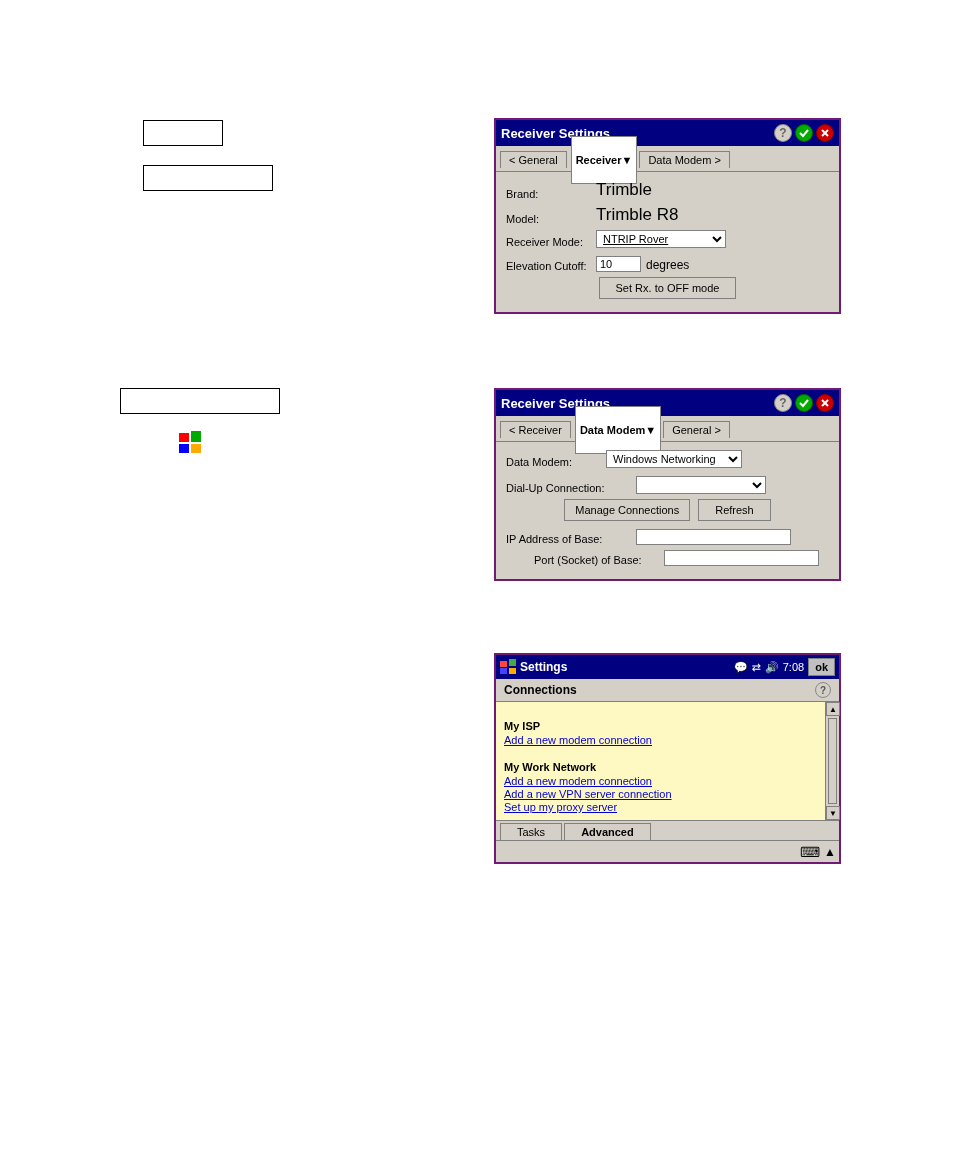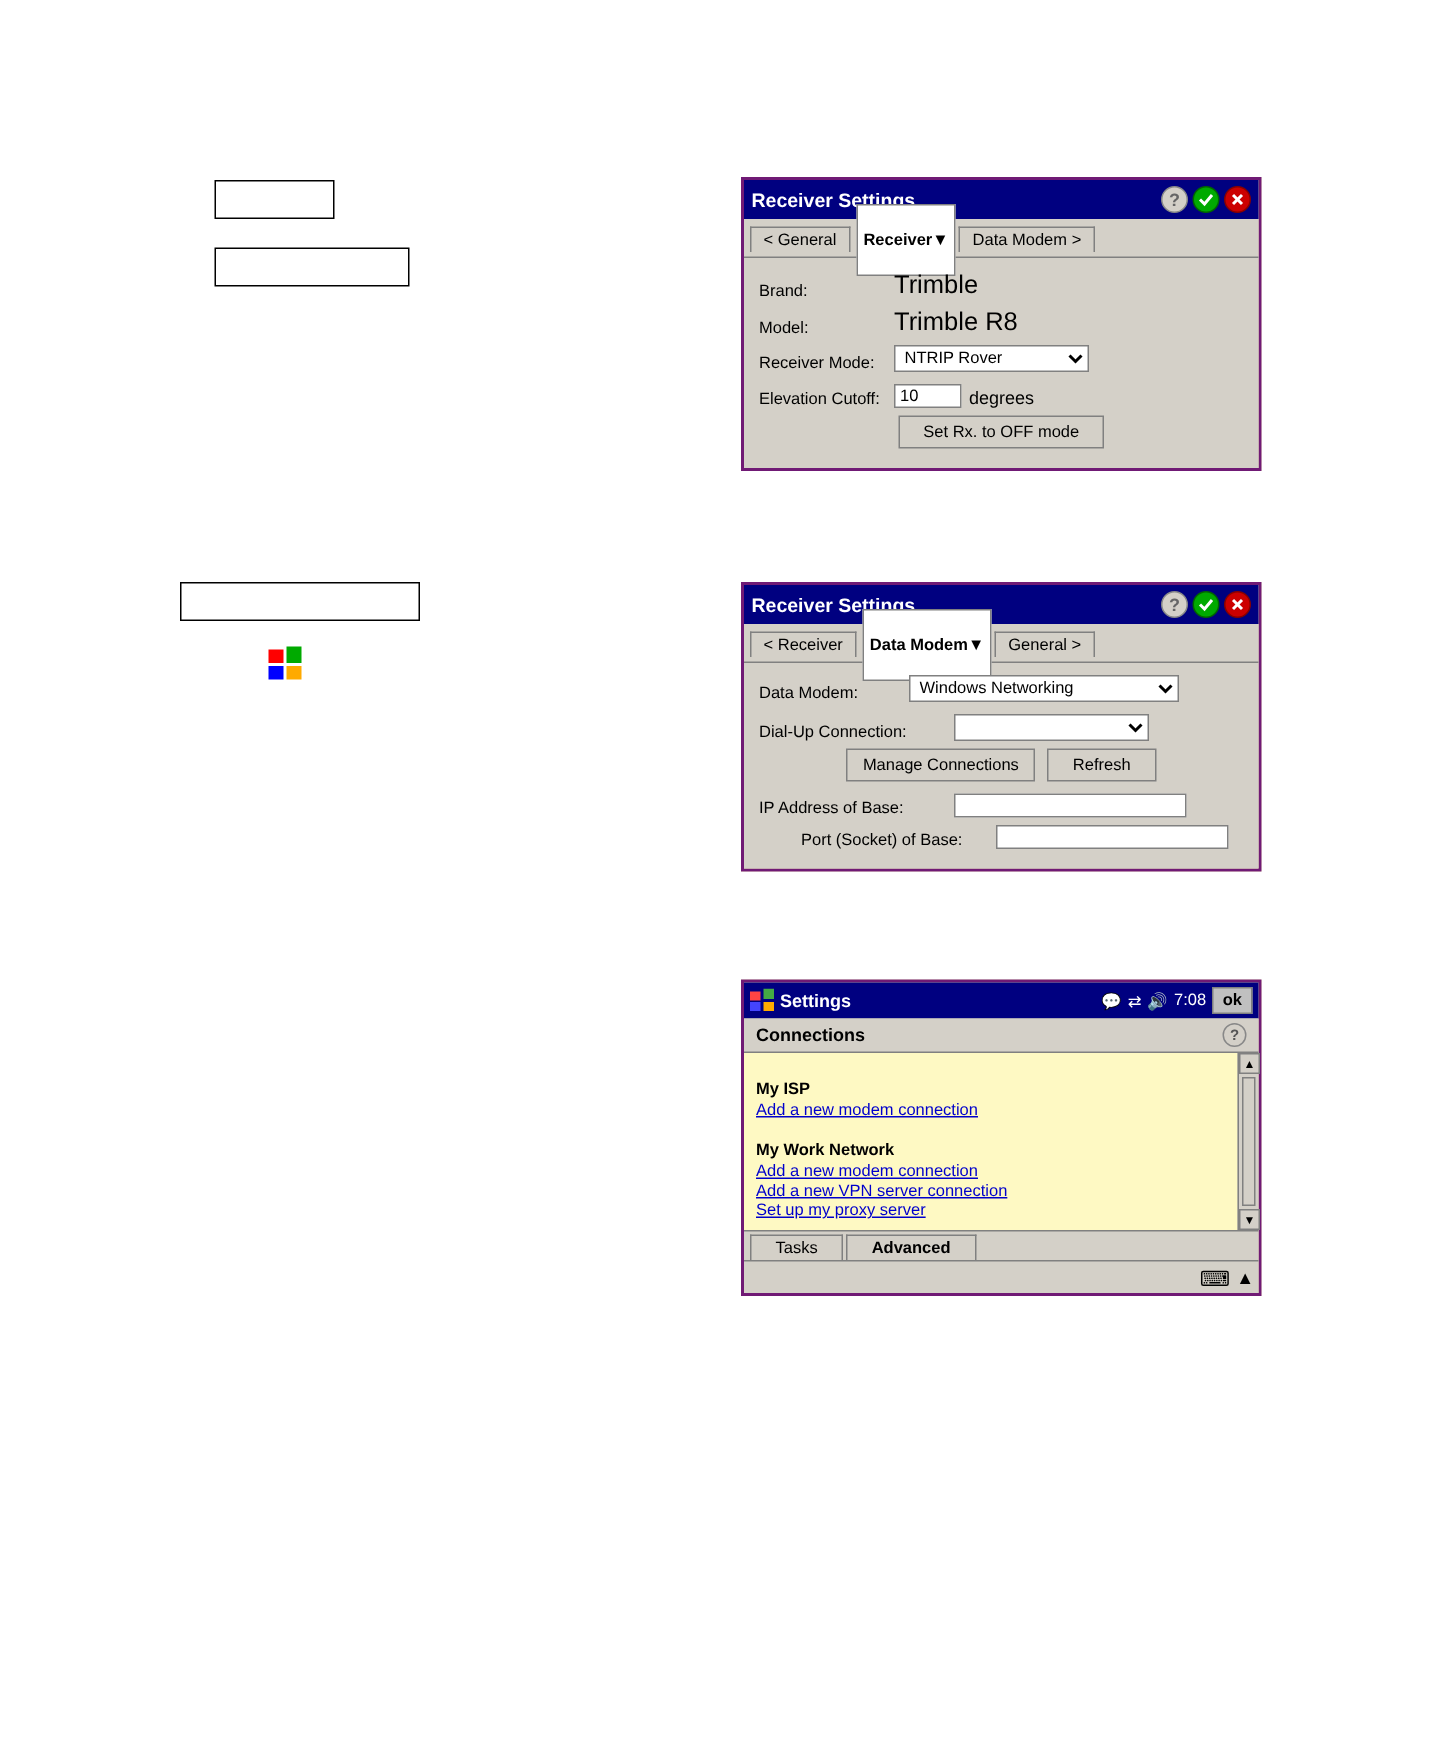--- a/index.html
+++ b/index.html
@@ -388,21 +388,21 @@
     <div class="form-row">
       <span class="form-label">Brand:</span>
       <span class="form-value">Trimble</span>
     </div>
     <div class="form-row">
       <span class="form-label">Model:</span>
       <span class="form-value">Trimble R8</span>
     </div>
     <div class="form-row">
       <span class="form-label">Receiver Mode:</span>
-      <select class="form-select" style="width:130px;">
+      <select class="form-select" style="width:130px;text-decoration:underline;">
         <option>NTRIP Rover</option>
       </select>
     </div>
     <div class="spacer-row"></div>
     <div class="spacer-row"></div>
     <div class="form-row">
       <span class="form-label">Elevation Cutoff:</span>
       <input type="text" class="form-input" style="width: 45px;" value="10">
       <span style="margin-left:5px;">degrees</span>
     </div>
@@ -434,21 +434,21 @@
     <button class="tab-btn">&lt; Receiver</button>
     <div class="tab-dropdown">
       <span>Data Modem</span>
       <span> ▼</span>
     </div>
     <button class="tab-btn">General &gt;</button>
   </div>
   <div class="dialog-content">
     <div class="form-row">
       <span class="form-label" style="min-width:100px;">Data Modem:</span>
-      <select class="form-select" style="width:180px;">
+      <select class="form-select" style="width:136px;">
         <option>Windows Networking</option>
       </select>
     </div>
     <div class="spacer-row"></div>
     <div class="form-row">
       <span class="form-label" style="min-width:130px;">Dial-Up Connection:</span>
       <select class="form-select" style="width:130px;">
         <option></option>
       </select>
     </div>

